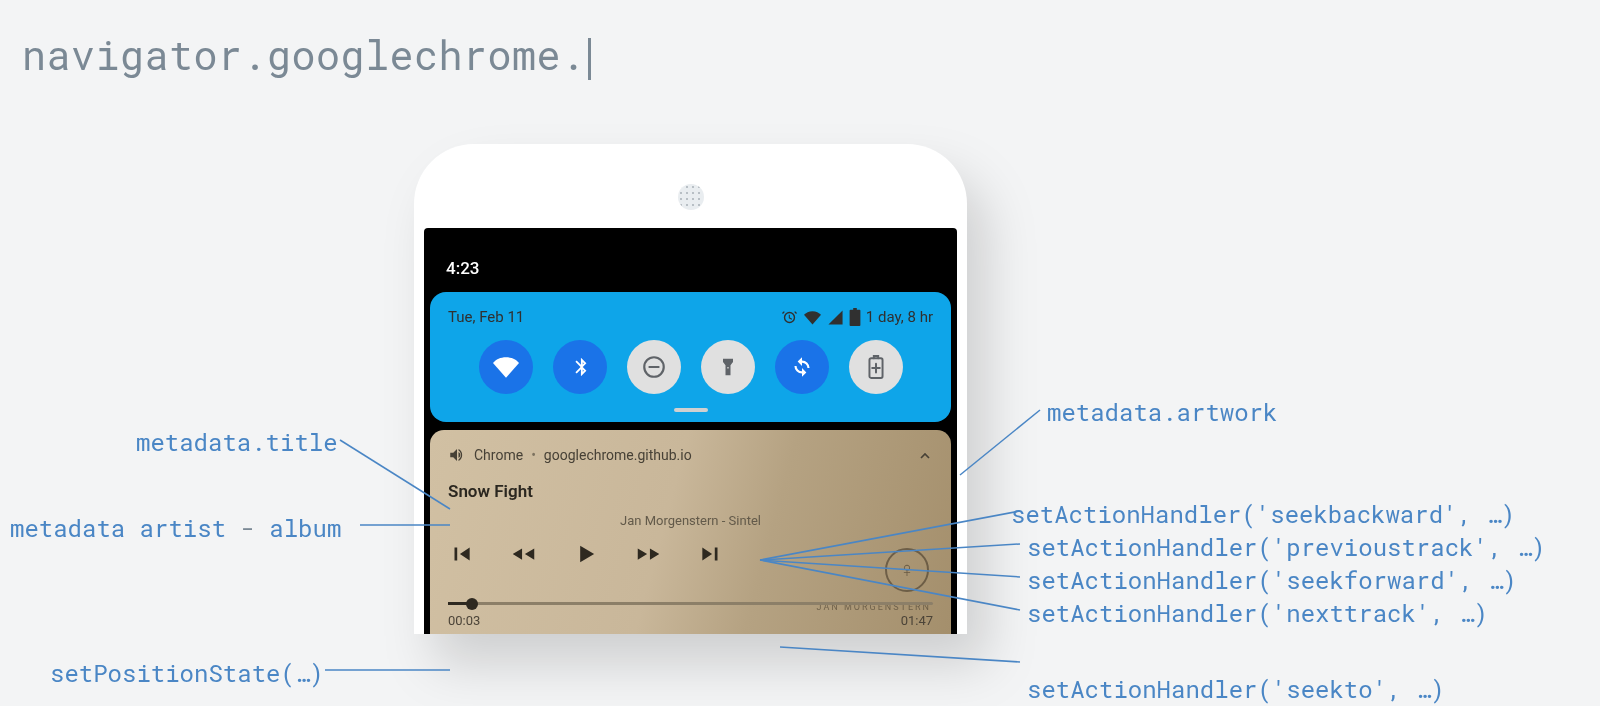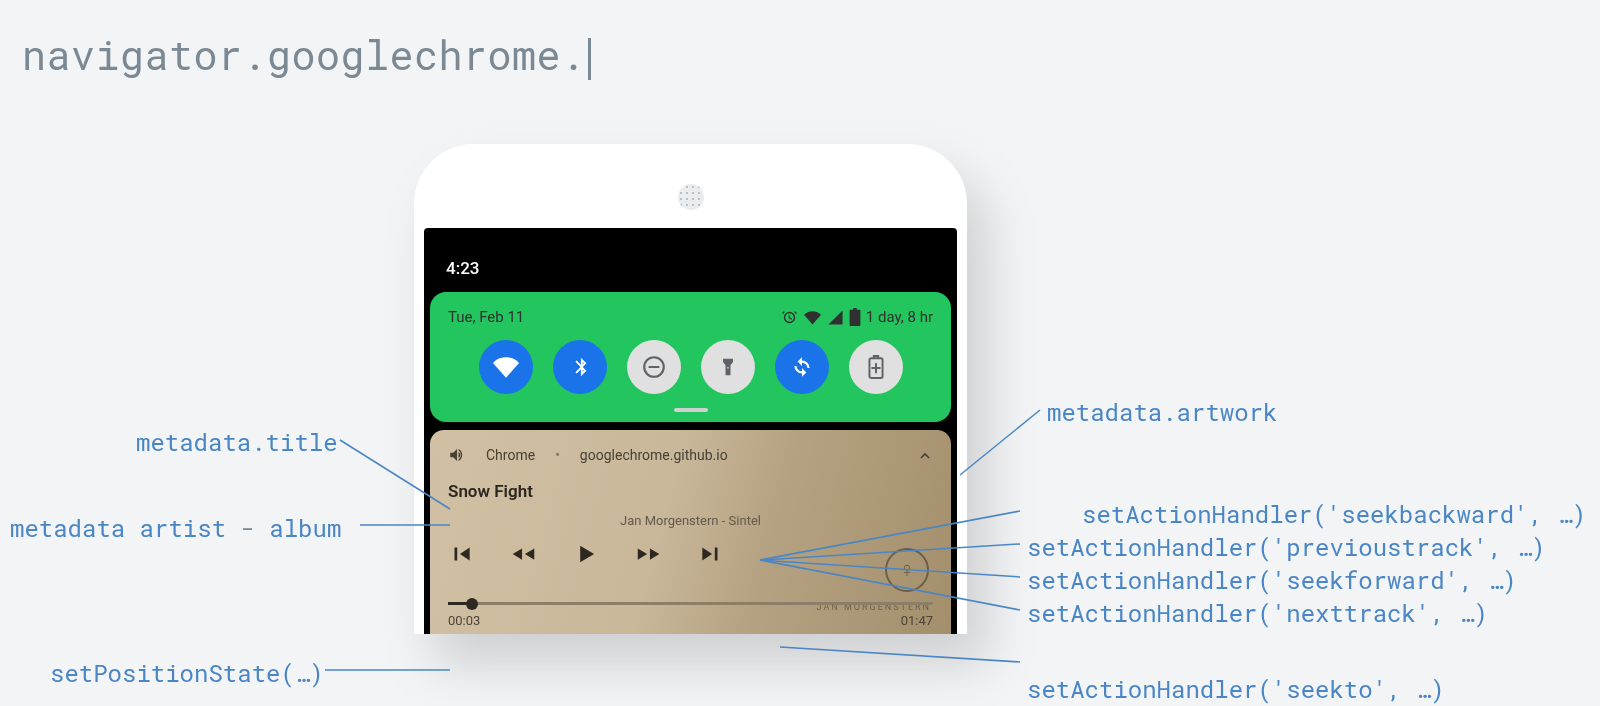--- a/index.html
+++ b/index.html
@@ -55,21 +55,21 @@
     height: 58px;
     color: #fff;
     display: flex;
     align-items: flex-end;
     padding: 0 22px 8px 22px;
     font-size: 17px;
     font-weight: 500;
   }
 
   .shade {
-    background: #22c55e;
+    background: #0ea5e9;
     margin: 6px 6px 0 6px;
     border-radius: 16px;
     padding: 16px 14px 10px 14px;
   }
   .shade-top {
     display: flex;
     align-items: center;
     justify-content: space-between;
     font-size: 15px;
     color: #303030;
@@ -88,21 +88,21 @@
 
   .media-card {
     margin: 8px 6px 0 6px;
     border-radius: 14px 14px 0 0;
     background: linear-gradient(105deg, #d1c0a3 0%, #c9b79a 45%, #b5a282 64%, #a48f6c 100%);
     padding: 16px 18px 0 18px;
     color: #3a342a;
     position: relative;
     overflow: hidden;
   }
-  .media-src { display: flex; align-items: center; gap: 20px; font-size: 14px; color: #474136; }
+  .media-src { display: flex; align-items: center; gap: 8px; font-size: 14px; color: #474136; }
   .media-src .dot { opacity: .6; }
   .chev { position: absolute; top: 18px; right: 18px; }
   .media-title { margin-top: 17px; font-size: 17px; font-weight: 600; color: #2b2720; }
   .media-sub { font-size: 13px; color: #635a4a; margin-top: 12px; text-align: center; }
   .controls { display: flex; gap: 34px; align-items: center; margin-top: 12px; color: #2e2920; }
   .controls svg { display: block; }
   .prog-wrap { margin-top: 34px; }
   .prog-track { position: relative; height: 3px; background: #8c7f68; border-radius: 2px; }
   .prog-fill { position: absolute; left:0; top:0; bottom:0; width: 5%; background: #2e2920; }
   .prog-thumb { position: absolute; left:5%; top:50%; width:12px; height:12px; background:#2e2920; border-radius:50%; transform: translate(-50%,-50%); }
@@ -250,21 +250,21 @@
   </div>
 </div>
 
 <div class="ann mono" style="top:426px; left:136px;">metadata.title</div>
 <div class="ann mono" style="top:512px; left:10px;">
   <span>metadata artist</span><span class="sep"> - </span><span>album</span>
 </div>
 <div class="ann mono" style="top:657px; left:50px;">setPositionState(…)</div>
 
 <div class="ann mono" style="top:396px; left:1047px;">metadata.artwork</div>
-<div class="ann mono" style="top:498px; left:1082px;">setActionHandler('seekbackward', …)</div>
+<div class="ann mono" style="top:498px; left:1011px;">setActionHandler('seekbackward', …)</div>
 <div class="ann mono" style="top:531px; left:1027px;">setActionHandler('previoustrack', …)</div>
 <div class="ann mono" style="top:564px; left:1027px;">setActionHandler('seekforward', …)</div>
 <div class="ann mono" style="top:597px; left:1027px;">setActionHandler('nexttrack', …)</div>
 <div class="ann mono" style="top:650px; left:1027px;margin-top:23px;">setActionHandler('seekto', …)</div>
 
 <svg class="lines" width="1600" height="706">
   <g stroke="#4a86c5" stroke-width="1.5" fill="none">
 
     <line x1="340" y1="440" x2="450" y2="509"></line>
 

